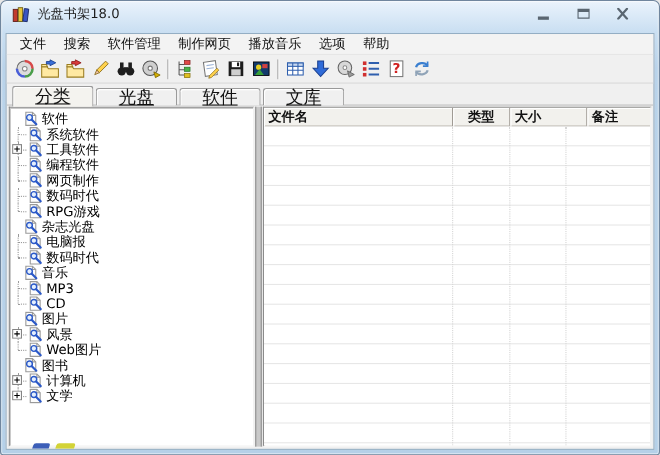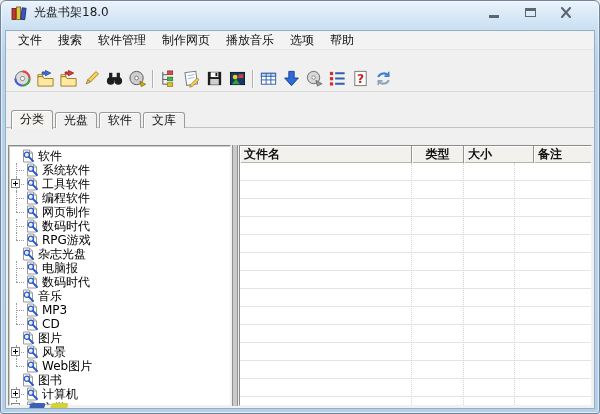--- a/index.html
+++ b/index.html
@@ -7,31 +7,31 @@
   .window{position:relative;width:600px;height:414px;border:1px solid #70869e;border-radius:6px 6px 3px 3px;
     background:linear-gradient(#eaf3fc,#cadff2 28px,#b9d3ea 60px,#b5d0e8);overflow:hidden;
     box-shadow:inset 0 0 0 1px rgba(255,255,255,.55);}
   .titlebar{position:absolute;left:0;top:0;right:0;height:23px;display:flex;align-items:center;padding:0 8px 0 10px;}
   .title-icon{width:17px;height:16px;margin-right:6px;flex:none;}
   .title-text{font-size:12px;color:#1c1c1c;}
   .win-controls{margin-left:auto;display:flex;align-items:center;gap:14px;padding-right:14px;}
   .wbtn{width:22px;height:15px;display:flex;align-items:center;justify-content:center;cursor:default;}
   .glyph-min{width:10px;height:3px;background:#5a6671;margin-top:7px;}
   .glyph-max{width:11px;height:9px;border:1.5px solid #5a6671;border-top:3px solid #5a6671;background:transparent;}
-  .client{position:absolute;left:4px;right:4px;top:29px;bottom:4px;background:#f0f0f0;border:1px solid #94aec4;overflow:hidden;display:flex;flex-direction:column;gap:16px;}
+  .client{position:absolute;left:4px;right:4px;top:29px;bottom:4px;background:#f0f0f0;border:1px solid #94aec4;overflow:hidden;display:flex;flex-direction:column;}
   .menubar{height:19px;flex:none;display:flex;align-items:center;padding-left:4px;background:#f3f3f3;border-bottom:1px solid #e6e6e6;}
   .menu-item{font-size:12px;color:#111;padding:1px 8px;line-height:16px;white-space:nowrap;}
   .toolbar{height:26px;flex:none;display:flex;align-items:center;padding-left:5px;background:#f0f0f0;border-bottom:1px solid #dadada;}
   .tgroup{display:flex;align-items:center;}
   .tbtn{width:23px;height:22px;border:none;background:transparent;padding:1px;display:flex;align-items:center;justify-content:center;}
   .tsep{width:2px;height:18px;margin:0 3px;border-left:1px solid #b0b0b0;border-right:1px solid #fbfbfb;flex:none;}
   .tabbar{height:20px;flex:none;display:flex;align-items:flex-end;padding-left:5px;position:relative;}
   .tabbar::after{content:"";position:absolute;left:0;right:0;bottom:0;height:0;border-bottom:1px solid #c0c0c0;}
-  .tab{position:relative;z-index:1;height:16px;line-height:15px;font-size:12px;color:#111;padding:0 8px;margin-right:2px;
-    background:#f0f0f0;border:1px solid #9a9a9a;border-bottom:none;border-radius:3px 3px 0 0;box-shadow:inset 1px 1px 0 #fff;}
+  .tab{position:relative;z-index:1;height:16px;line-height:15px;font-size:16px;color:#111;padding:0 20px;margin-right:2px;
+    background:#f0f0f0;border:1px solid #9a9a9a;border-bottom:none;border-radius:3px 3px 0 0;box-shadow:inset 1px 1px 0 #fff;text-decoration:underline;}
   .tab.active{z-index:3;height:19px;line-height:17px;background:#f4f3ef;margin-bottom:-1px;}
   .content{flex:1;display:flex;align-items:stretch;padding:1px 2px 2px 2px;min-height:0;}
   .panel-sunken{background:#fff;border:1px solid #8b8b8b;border-right-color:#f2f2f2;border-bottom-color:#f2f2f2;
     box-shadow:inset 1px 1px 0 rgba(64,64,64,.28);}
   .tree-panel{width:223px;flex:none;overflow:hidden;padding-top:3px;position:relative;}
   .splitter{width:6px;flex:none;background:#c9c9c9;border-left:1px solid #8f8f8f;border-right:1px solid #8f8f8f;margin:0 1px;}
   .list-panel{flex:1;display:flex;flex-direction:column;overflow:hidden;position:relative;}
   .tree-row{display:flex;align-items:center;height:14px;font-size:12px;color:#000;white-space:nowrap;}
   .tree-row .label{margin-left:3px;line-height:14px;}
   .t-indent-root{width:12px;flex:none;}

